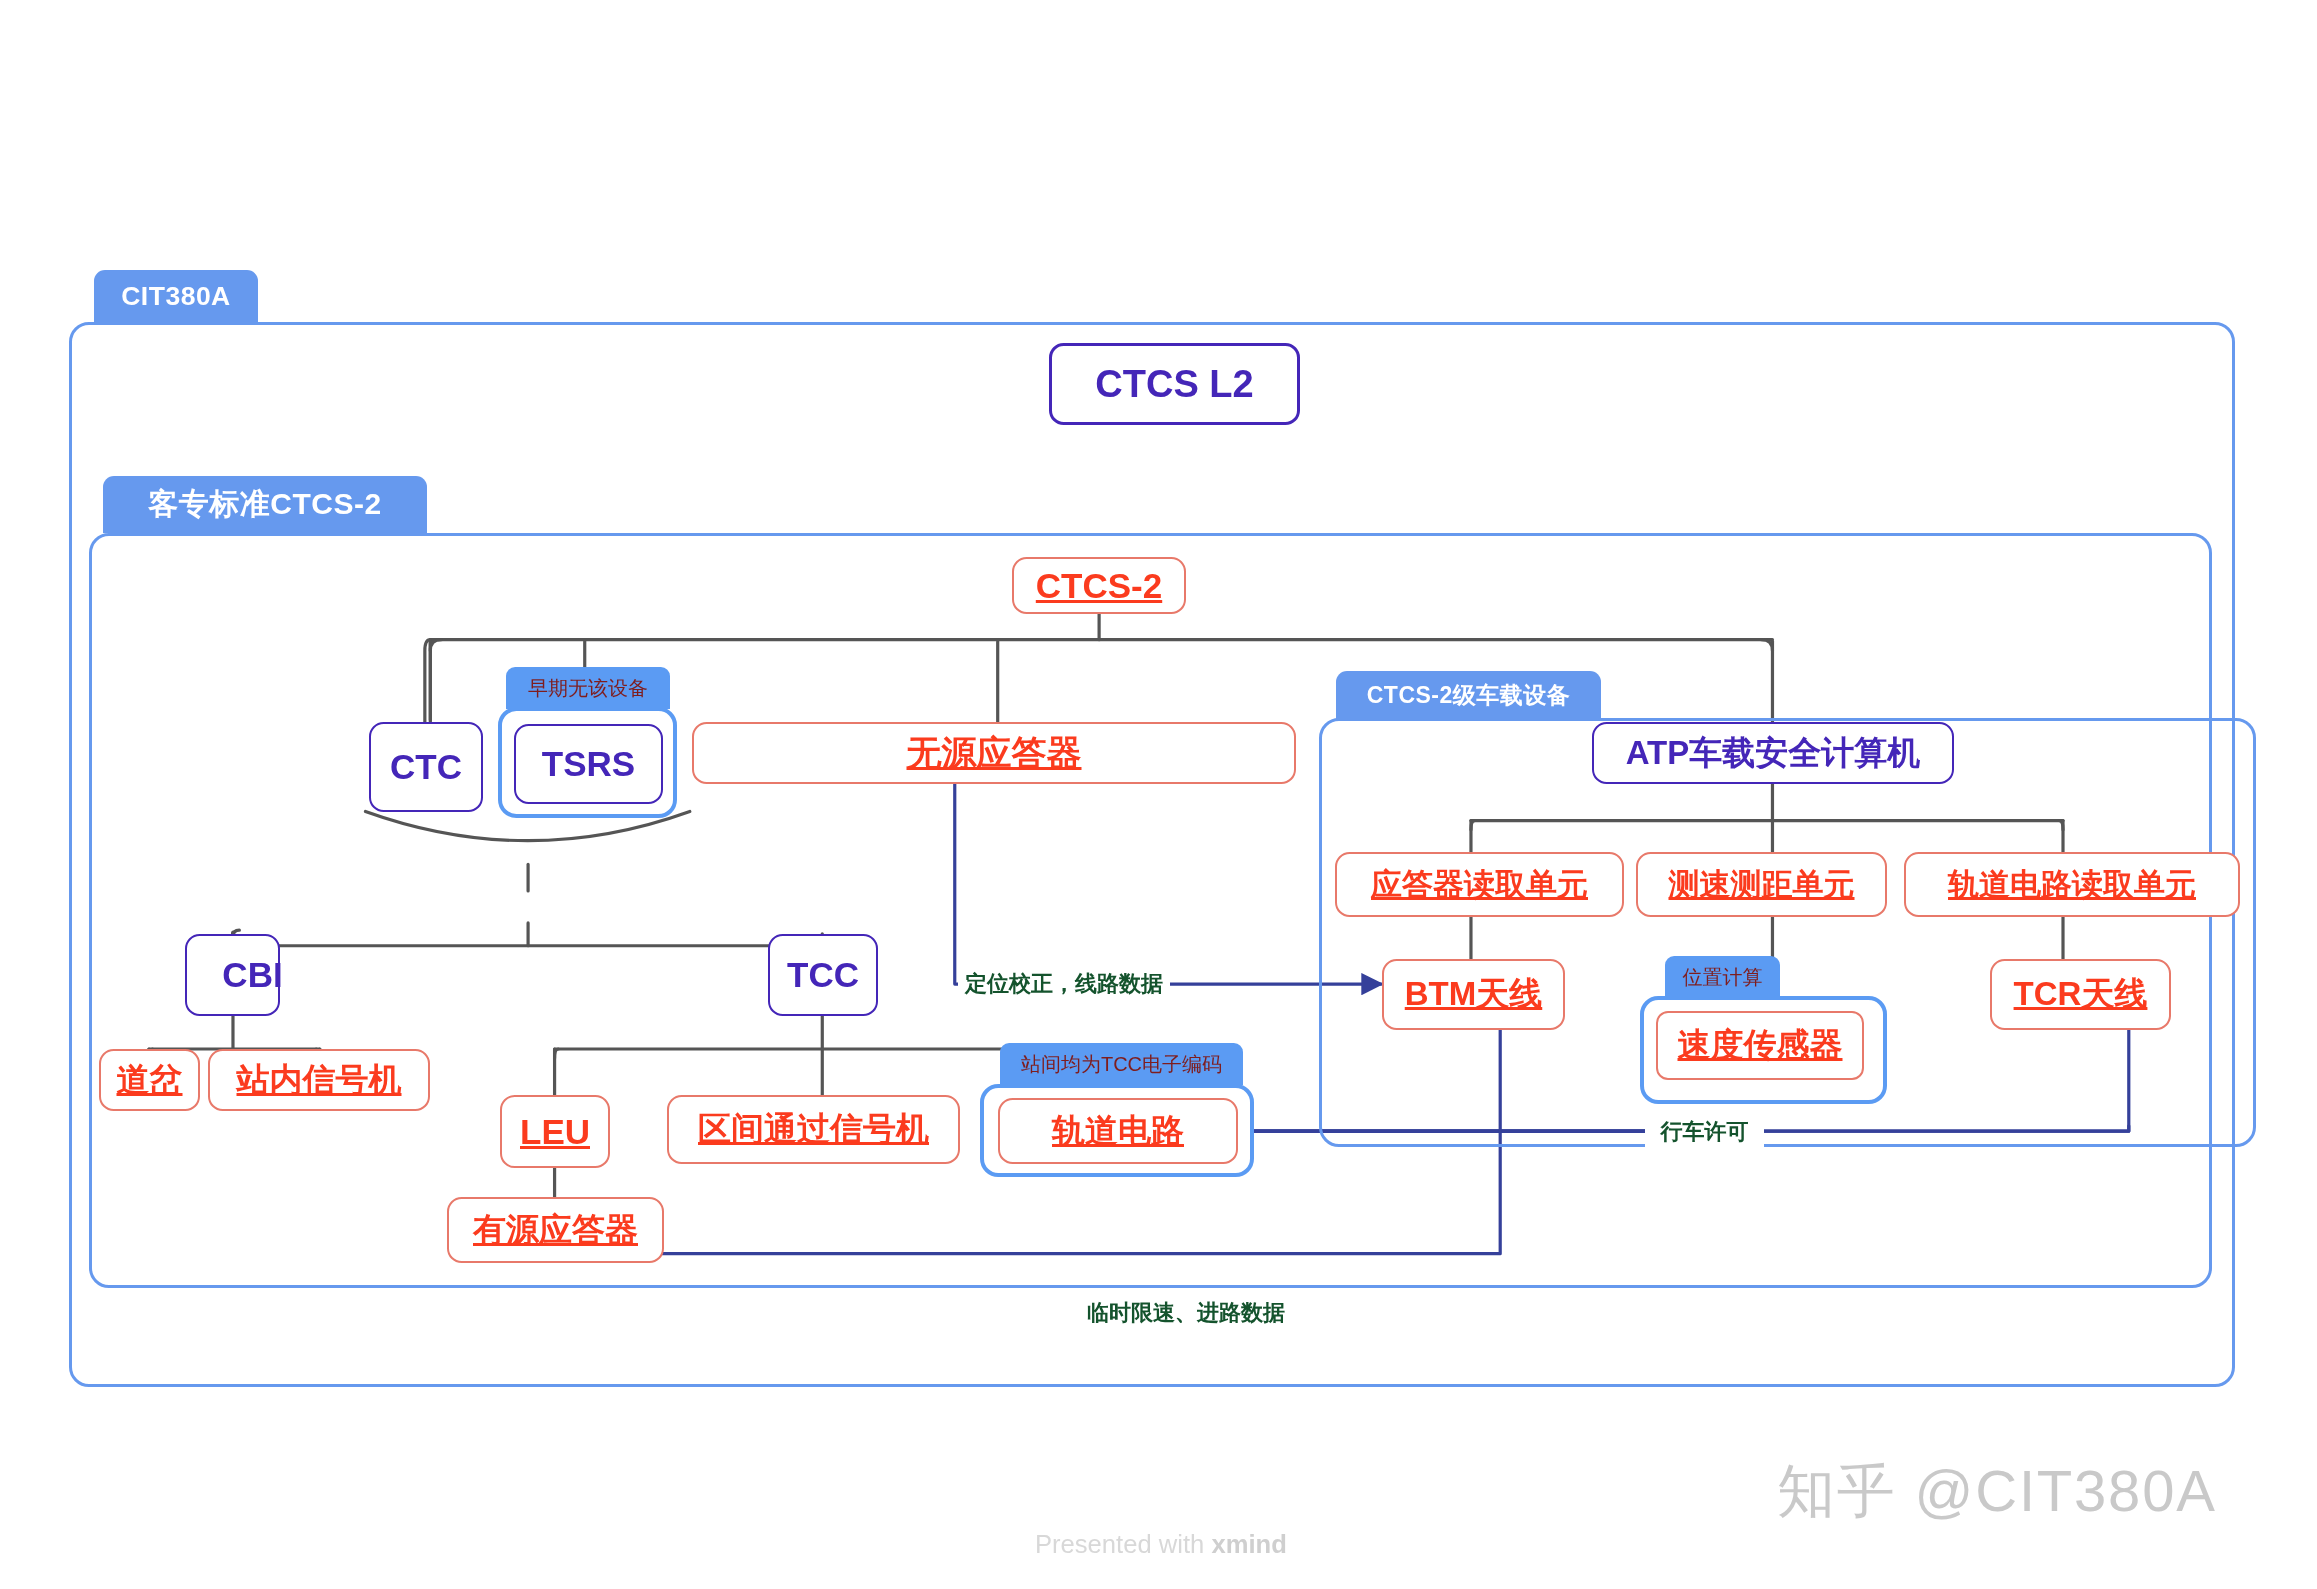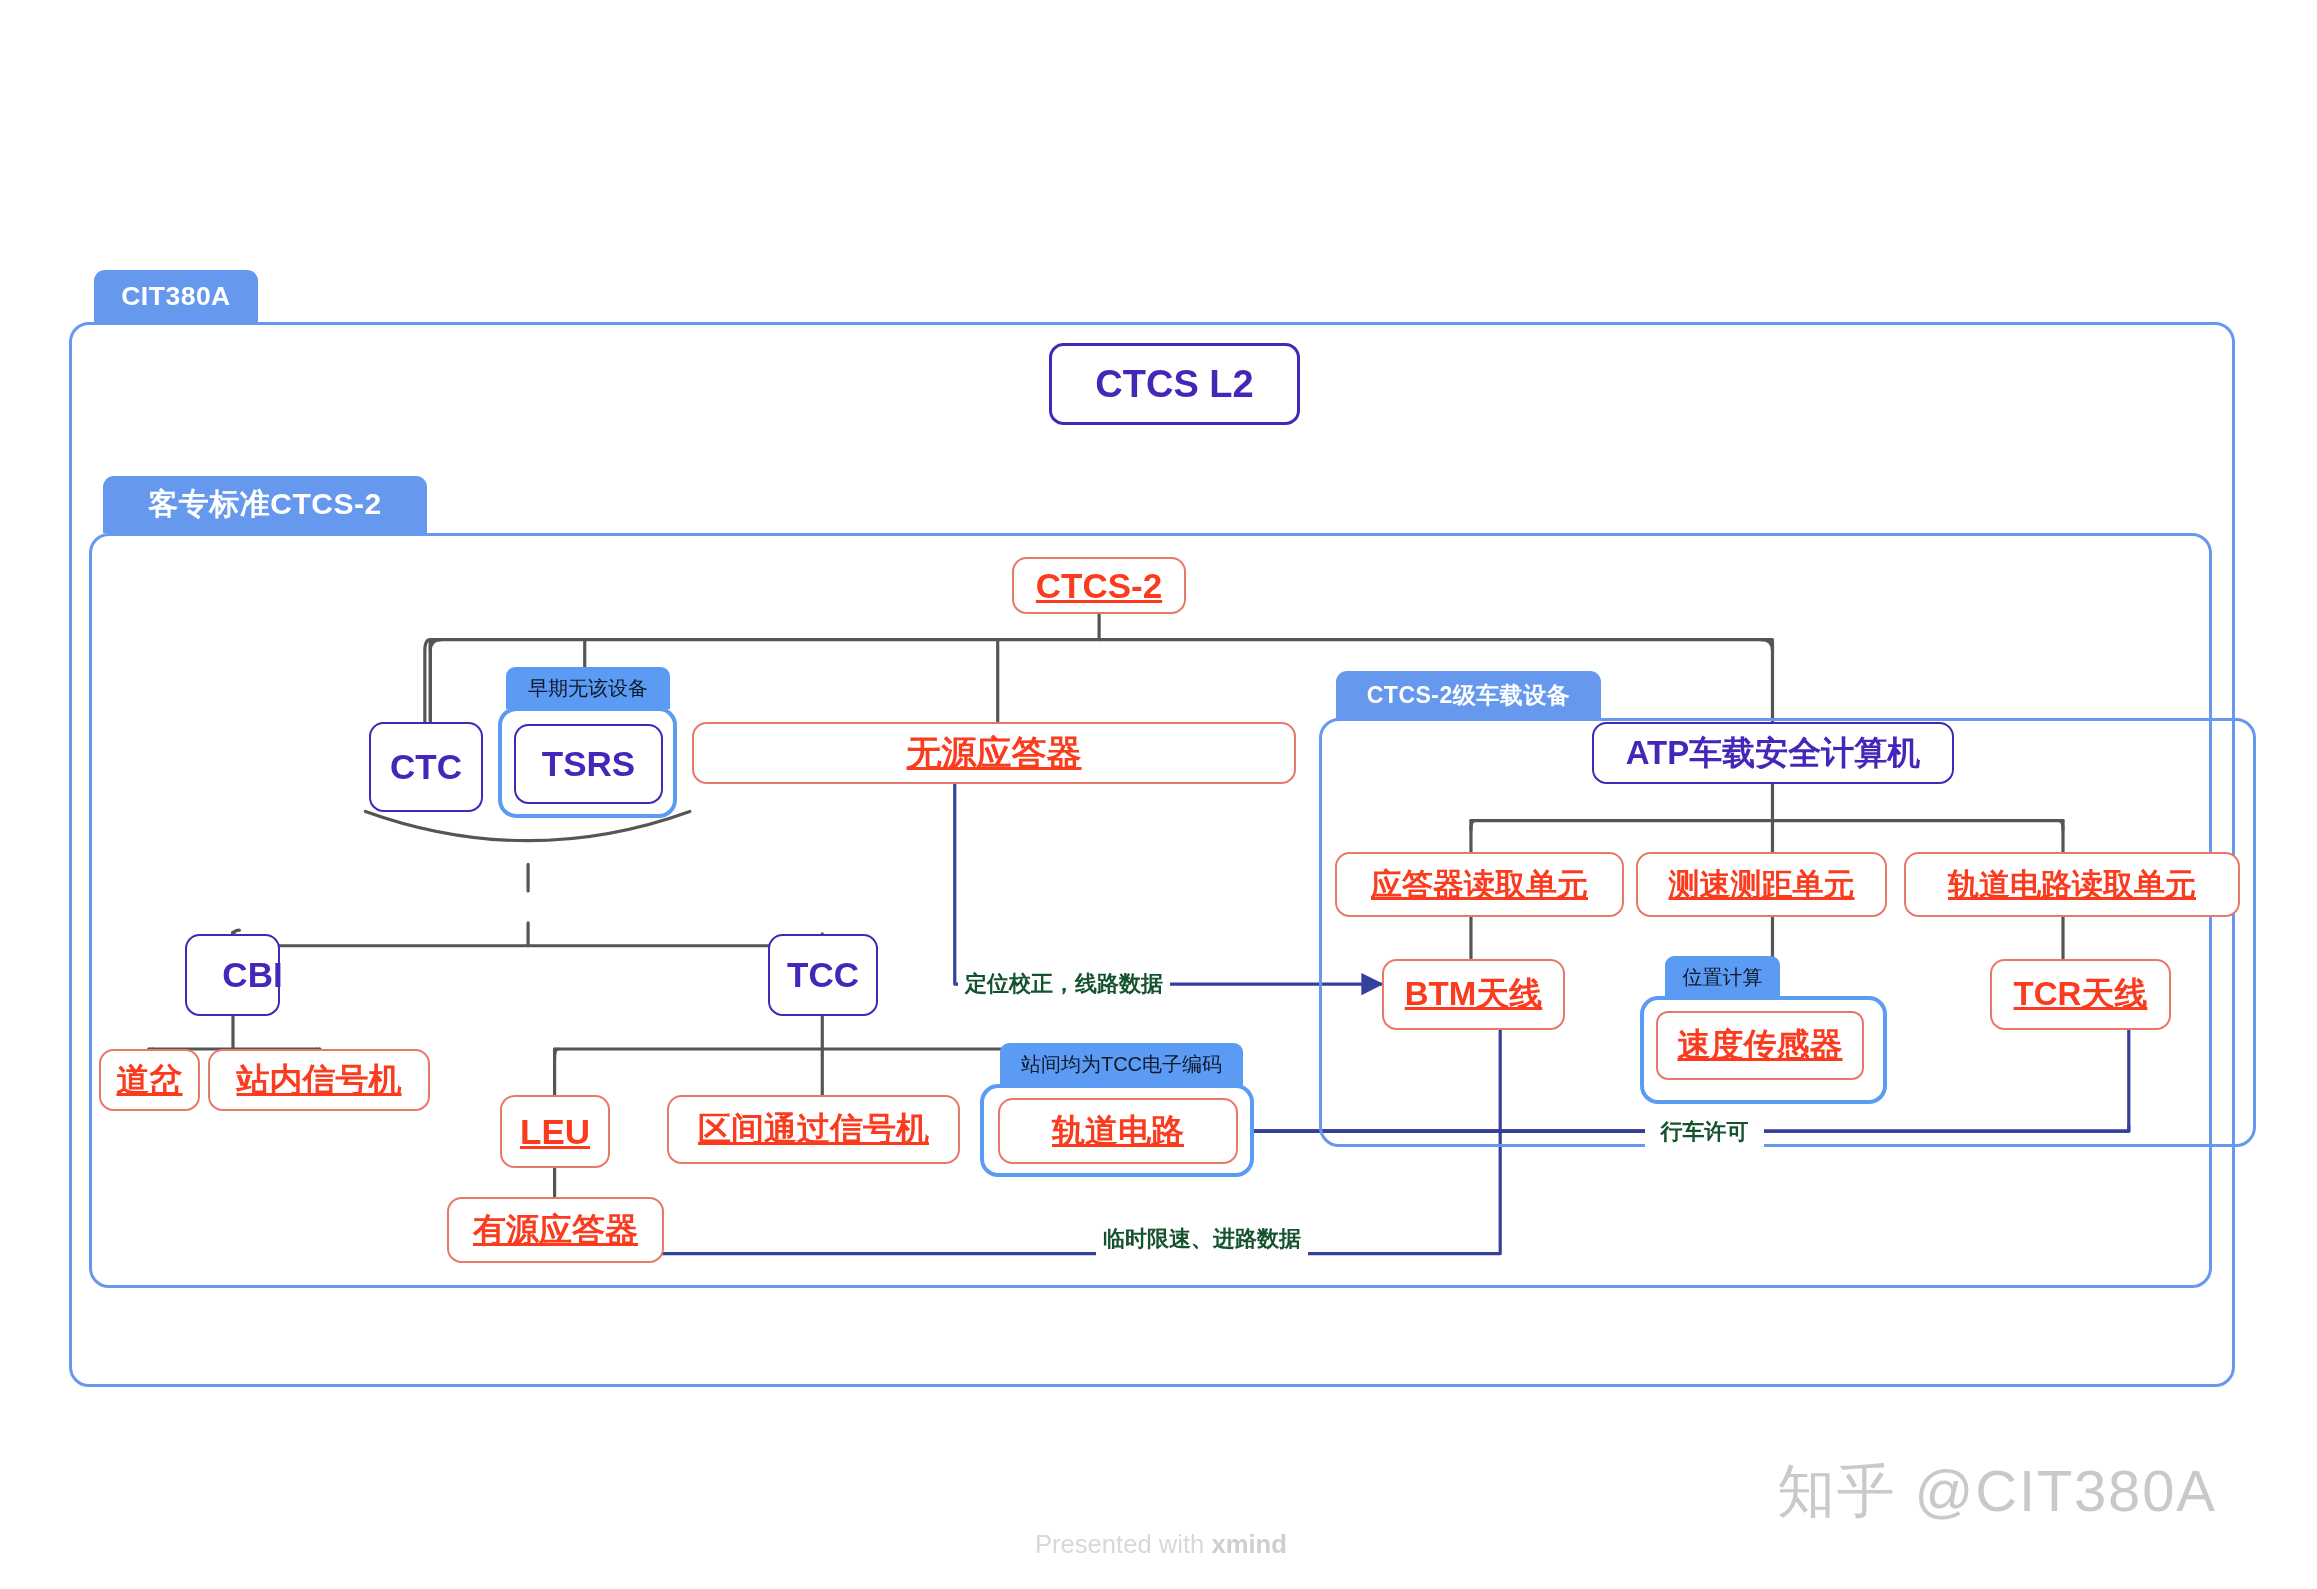--- a/index.html
+++ b/index.html
@@ -74,21 +74,21 @@
   .wrap {
     position: absolute;
     border: 4.6px solid #5b9bf3;
     border-radius: 18.3px;
     box-sizing: border-box;
     background: #ffffff;
   }
   .wrap-tab {
     position: absolute;
     background: #5b9bf3;
-    color: #0f172a;
+    color: #7f1d1d;
     border-radius: 9.1px 9.1px 0 0;
     white-space: nowrap;
     display: flex;
     align-items: center;
     justify-content: center;
     box-sizing: border-box;
     font-weight: normal;
   }
 
   .edge-label {
@@ -322,21 +322,21 @@
   </div>
 
   <div class="edge-label" style="left:958px; top:965px; width:212px; height:38px; font-size:22px; line-height:38px;">
     <span>定位校正，线路数据</span>
   </div>
 
   <div class="edge-label" style="left:1645px; top:1113px; width:119px; height:37px; font-size:22px; line-height:37px;">
     <span>行车许可</span>
   </div>
 
-  <div class="edge-label" style="left:1080px; top:1220px; width:212px; height:37px; font-size:22px; line-height:37px;margin-left:16px;">
+  <div class="edge-label" style="left:1080px; top:1294px; width:212px; height:37px; font-size:22px; line-height:37px;">
     <span>临时限速、进路数据</span>
   </div>
 
   <div class="watermark-xmind" style="left:1035px; top:1530px;">
     <span>Presented with </span><b>xmind</b>
   </div>
 
   <div class="watermark-zhihu" style="left:1777px; top:1453px;">
     <span>知乎 @CIT380A</span>
   </div>

